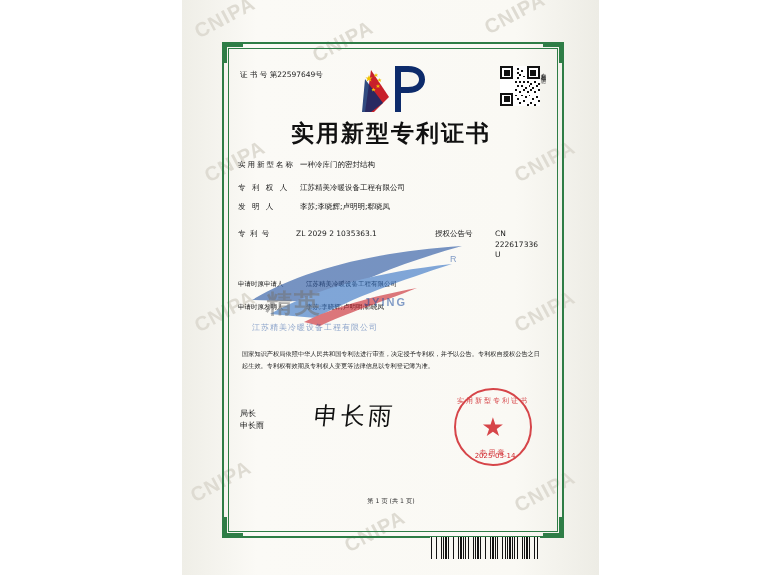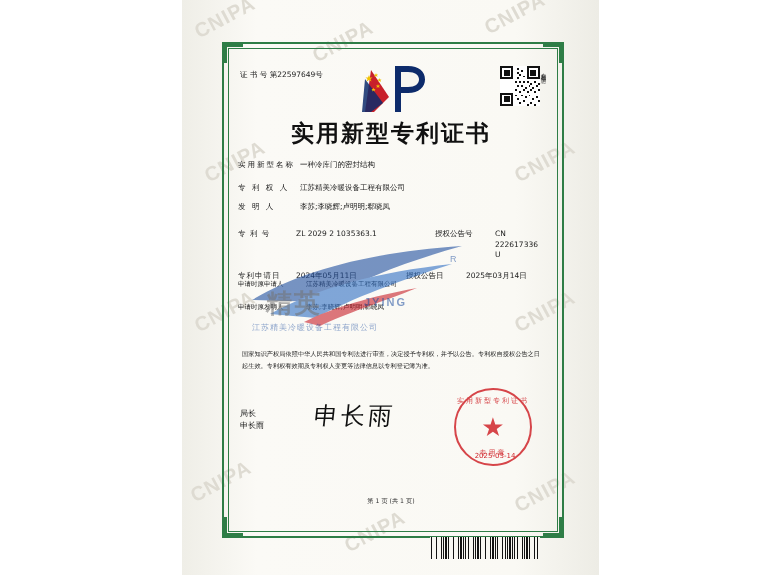--- a/index.html
+++ b/index.html
@@ -284,32 +284,20 @@
               <div class="lbl">专 利 号</div>
               <div class="val">ZL 2029 2 1035363.1</div>
             </div>
             <div class="b">
               <div class="lbl2">授权公告号</div>
               <div class="val">CN 222617336 U</div>
             </div>
           </div>
         </div>
 
-        <div class="row two" style="margin-top:10px;">
-          <div class="half" style="width:100%;">
-            <div class="a">
-              <div class="lbl">专利申请日</div>
-              <div class="val">2024年05月11日</div>
-            </div>
-            <div class="b">
-              <div class="lbl2">授权公告日</div>
-              <div class="val">2025年03月14日</div>
-            </div>
-          </div>
-        </div>
       </div>
 
       <div class="small-rows">
         <div class="srow">
           <div class="slbl">申请时原申请人</div>
           <div class="sval">江苏精美冷暖设备工程有限公司</div>
         </div>
         <div class="srow" style="margin-top:14px;">
           <div class="slbl">申请时原发明人</div>
           <div class="sval">李苏;李晓辉;卢明明;郗晓凤</div>

